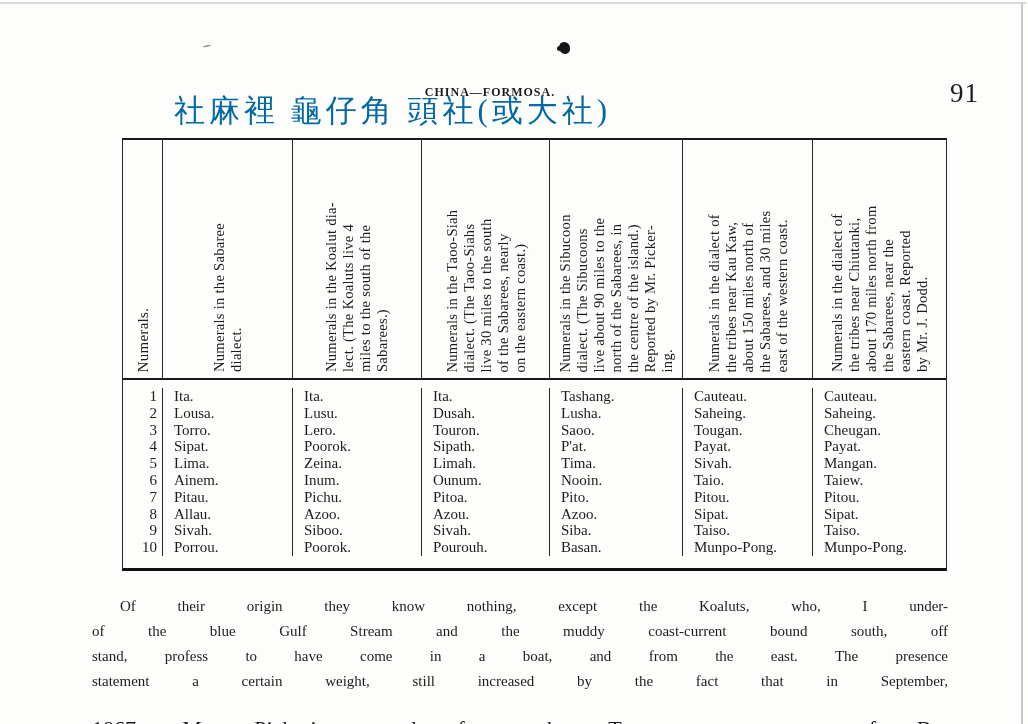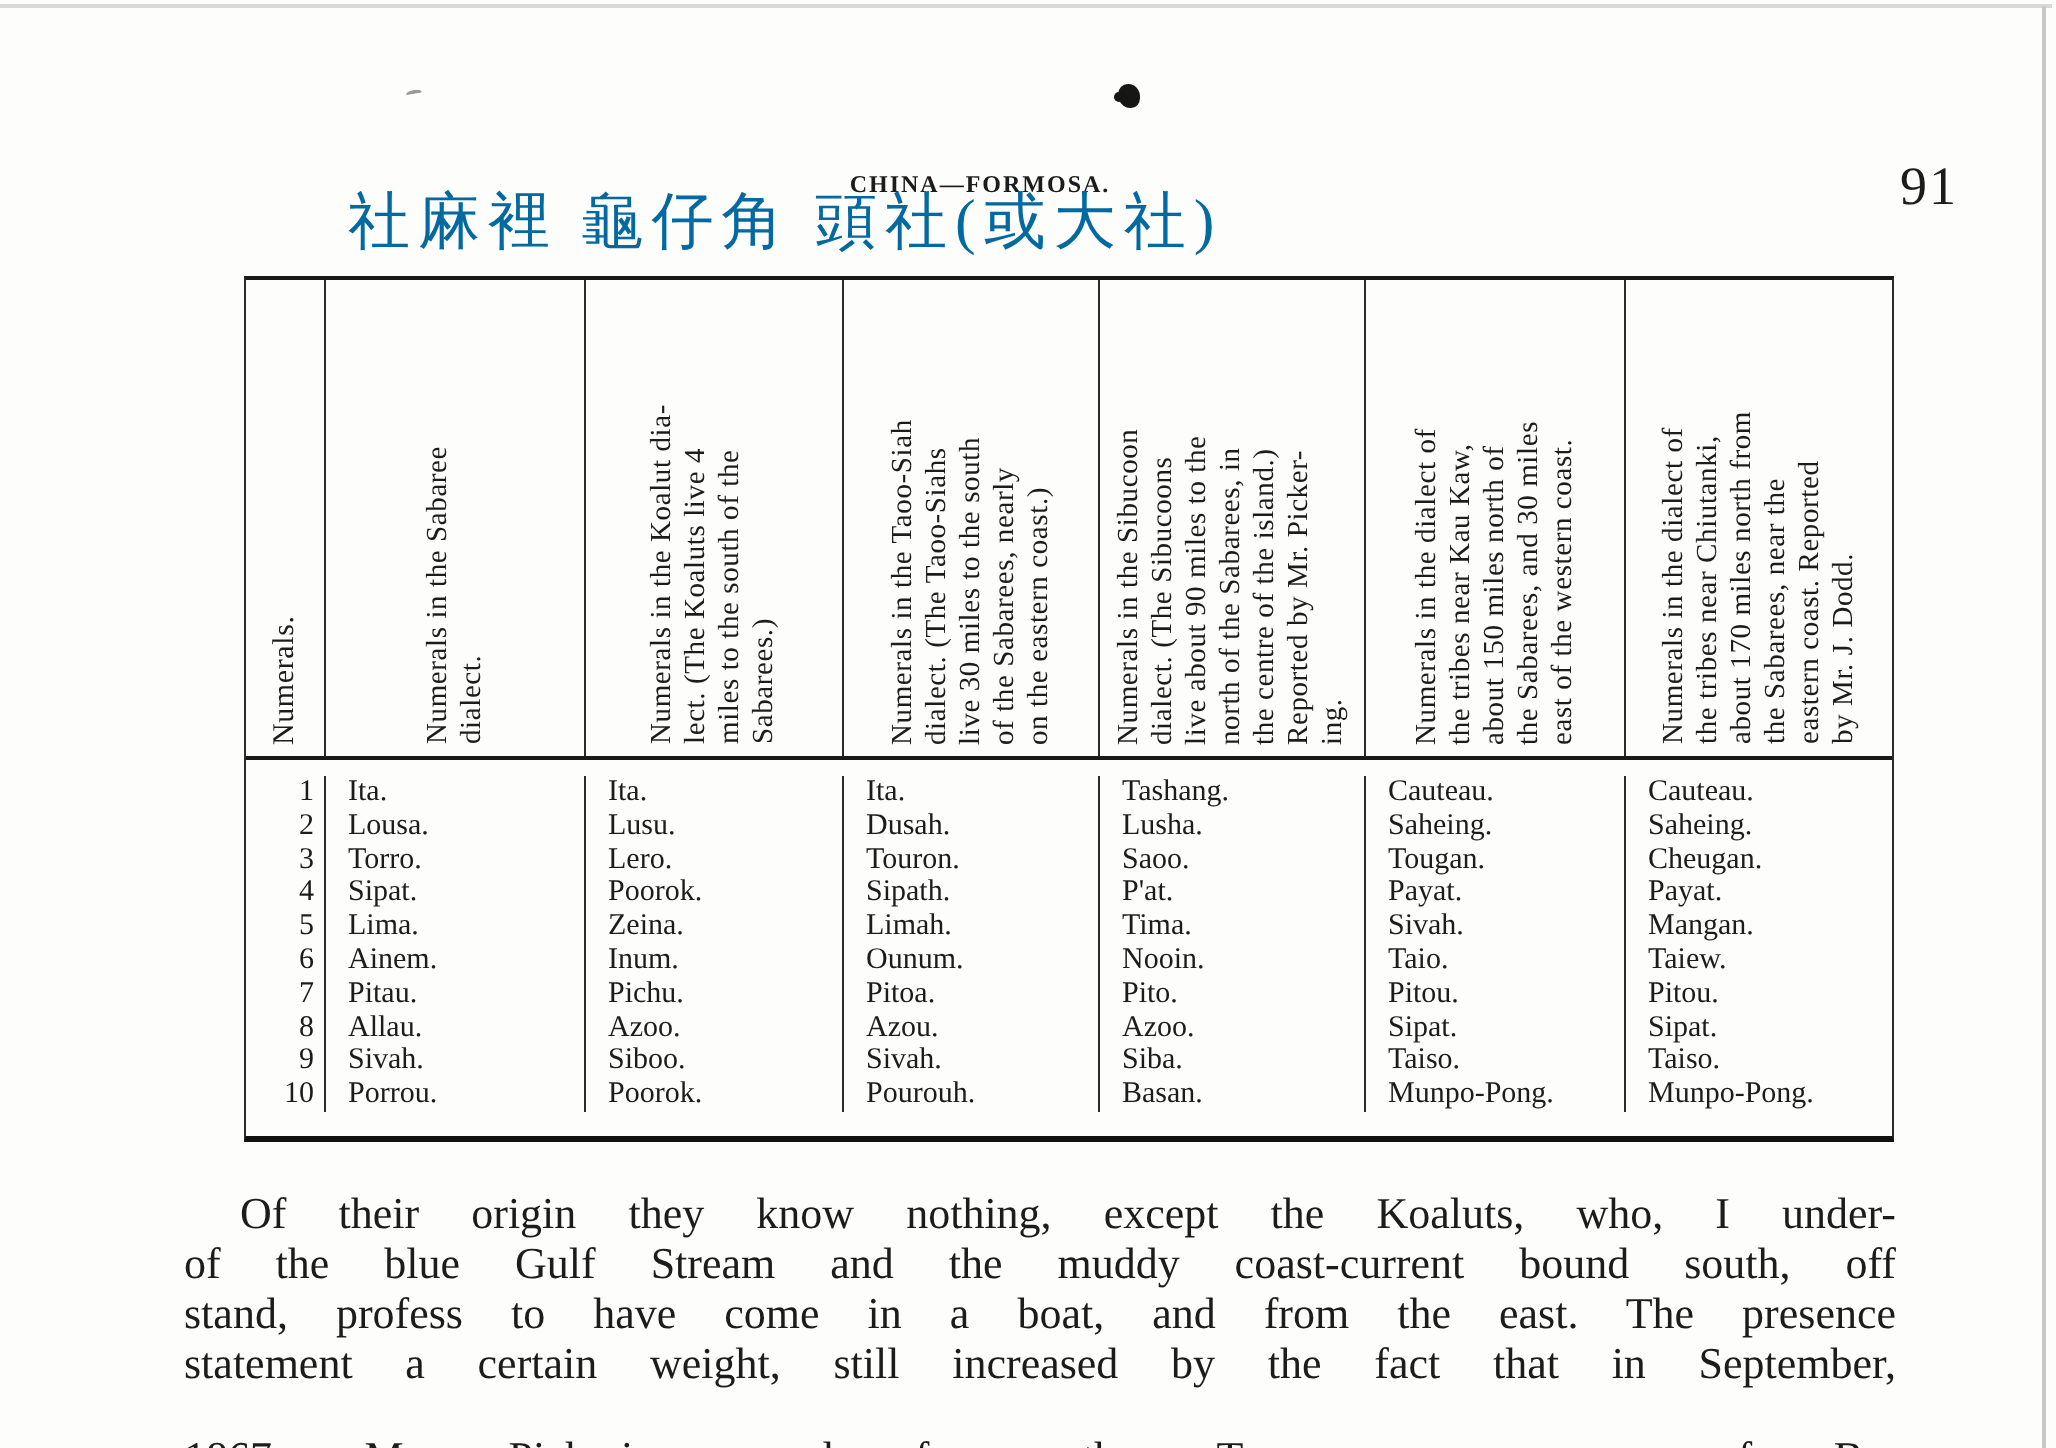--- a/index.html
+++ b/index.html
@@ -40,21 +40,21 @@
   .vtext.single { font-size:15px; }
   .bodyrows { padding-top:8px; padding-bottom:12px; }
   .brow { height:16.8px; }
   .cell { font-size:15px; line-height:16.8px; border-right:1px solid #2a2a2a;
           padding-left:11px; overflow:hidden; white-space:nowrap; }
   .cell:last-child { border-right:none; }
   .cell.n { text-align:right; padding-left:0; padding-right:5px; font-size:15px; }
 
   
   .para { position:absolute; left:92px; top:594px; width:856px; }
-  .pline { height:25px; line-height:25px; font-size:22px;
+  .pline { height:25px; line-height:25px; font-size:15px;
            text-align:justify; text-align-last:justify; overflow:visible; white-space:nowrap;
            text-align-last:justify; }
   .pline { white-space:normal; }
   .pline.indent { padding-left:28px; }
   .clipline { position:absolute; left:92px; top:716px; width:856px; height:25px;
               line-height:25px; font-size:22px; text-align:justify; text-align-last:justify;
               overflow:visible; }
 </style>
 </head>
 <body>

